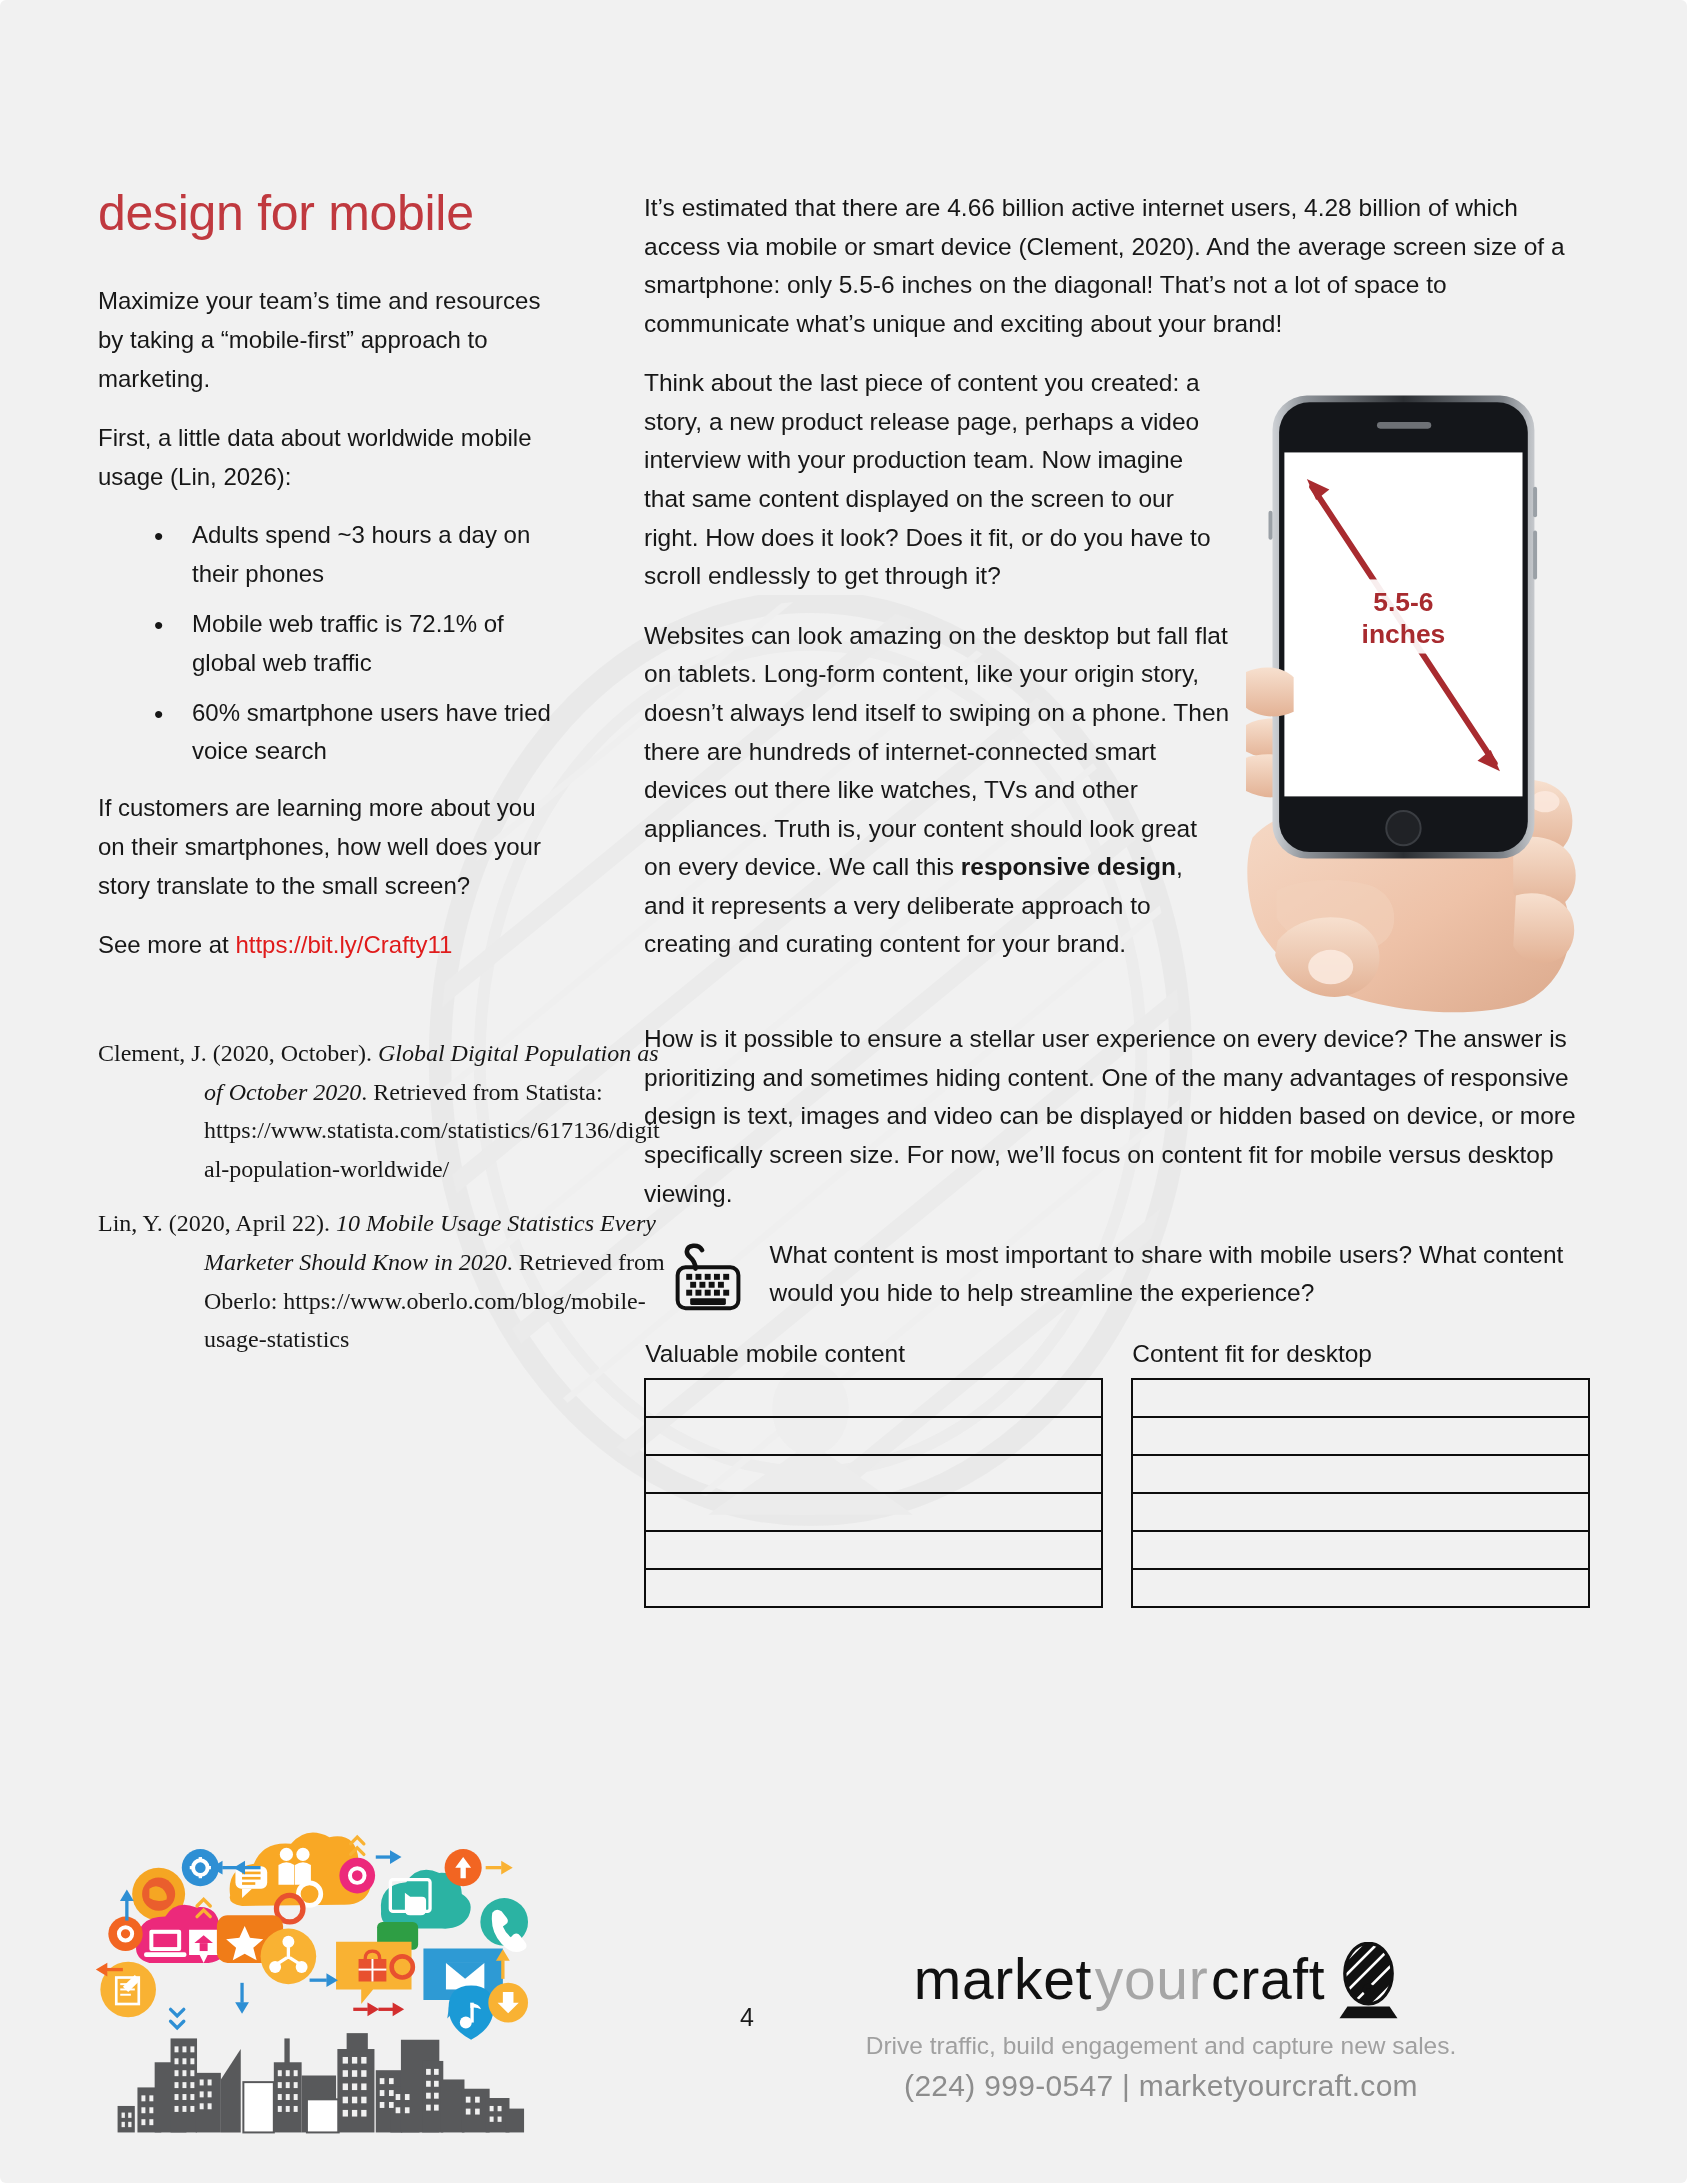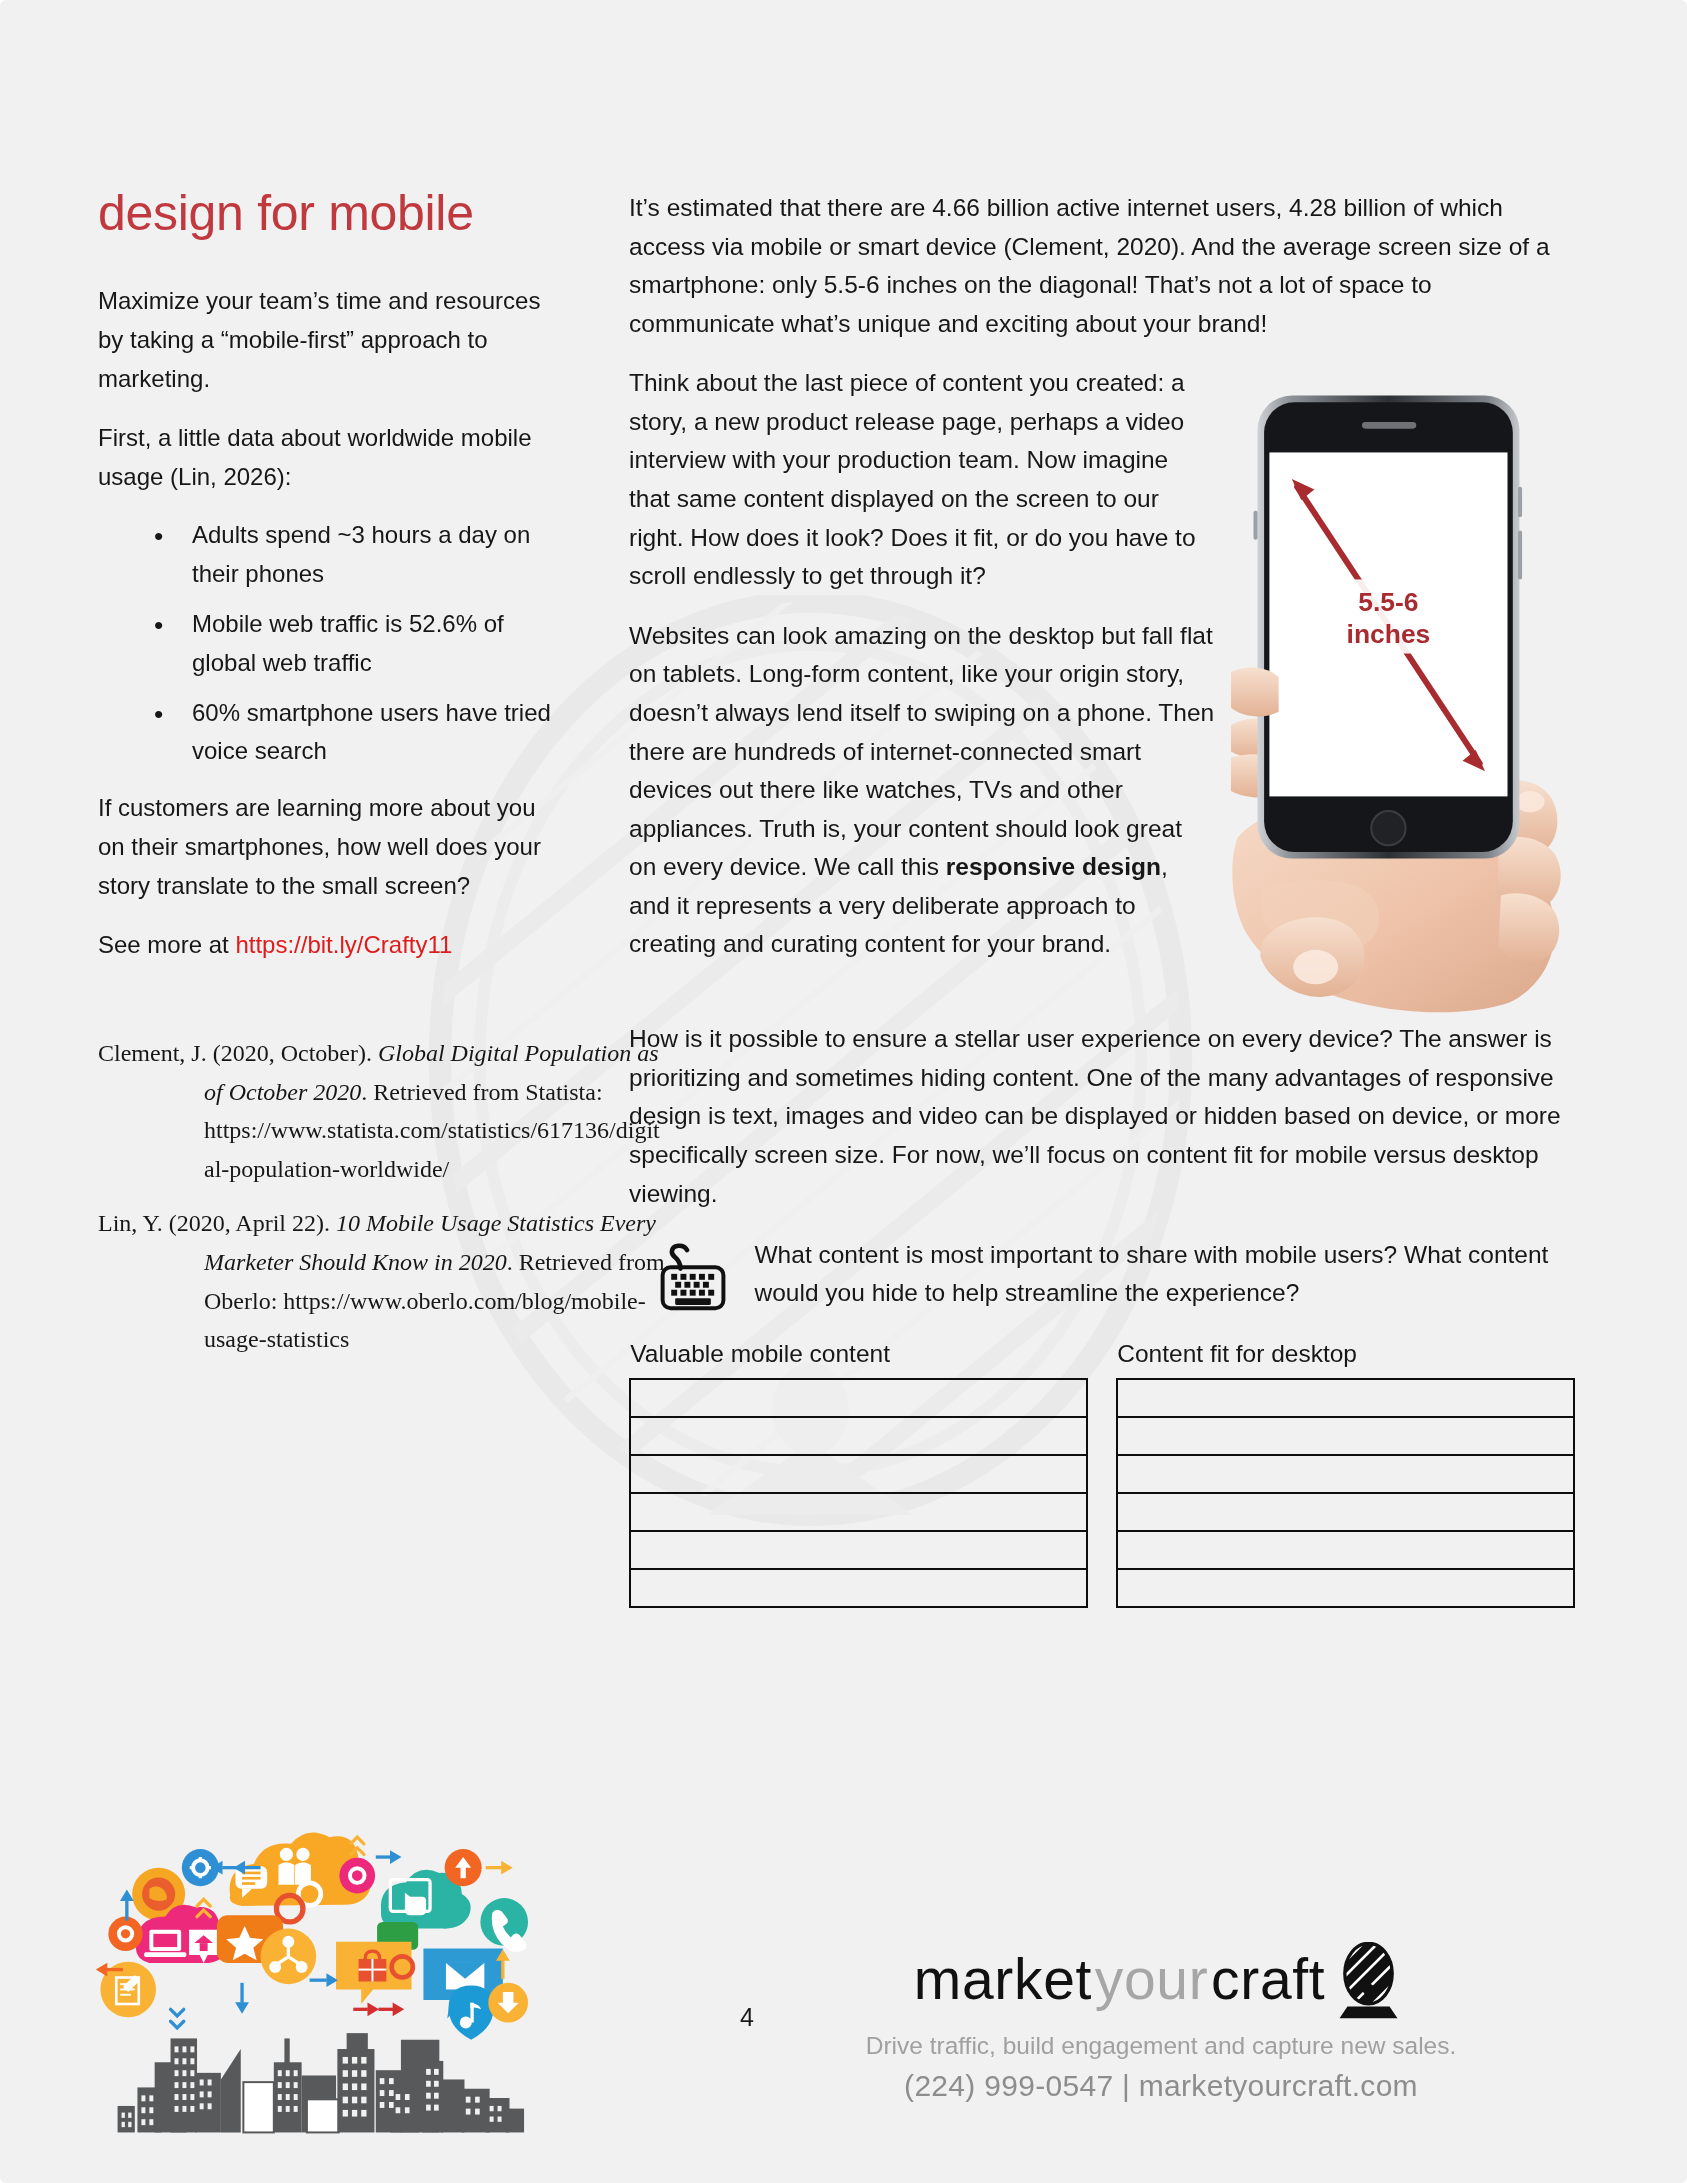--- a/index.html
+++ b/index.html
@@ -35,21 +35,21 @@
   
   .col-left {
     position: absolute;
     left: 98px;
     top: 185px;
     width: 470px;
     z-index: 2;
   }
   .col-right {
     position: absolute;
-    left: 629px;
+    left: 644px;
     top: 189px;
     width: 946px;
     z-index: 2;
   }
 
   
   .headline {
     color: #c0393f;
     font-size: 50px;
     line-height: 1.12;
@@ -257,21 +257,21 @@
   <div class="col-left">
 
     <h1 class="headline">design for mobile</h1>
 
     <p class="p p-left">Maximize your team’s time and resources by taking a “mobile-first” approach to marketing.</p>
 
     <p class="p p-left">First, a little data about worldwide mobile usage (Lin, 2026):</p>
 
     <ul class="bullets">
       <li>Adults spend ~3 hours a day on their phones</li>
-      <li>Mobile web traffic is 52.6% of global web traffic</li>
+      <li>Mobile web traffic is 72.1% of global web traffic</li>
       <li>60% smartphone users have tried voice search</li>
     </ul>
 
     <p class="p p-left">If customers are learning more about you on their smartphones, how well does your story translate to the small screen?</p>
 
     <p class="p p-left"><span>See more at </span><span class="link-red">https://bit.ly/Crafty11</span></p>
 
     <div class="refs">
       <p class="ref"><span>Clement, J. (2020, October). </span><i>Global Digital Population as of October 2020</i><span>. Retrieved from Statista: https://www.statista.com/statistics/617136/digital-population-worldwide/</span></p>
       <p class="ref"><span>Lin, Y. (2020, April 22). </span><i>10 Mobile Usage Statistics Every Marketer Should Know in 2020</i><span>. Retrieved from Oberlo: https://www.oberlo.com/blog/mobile-usage-statistics</span></p>

